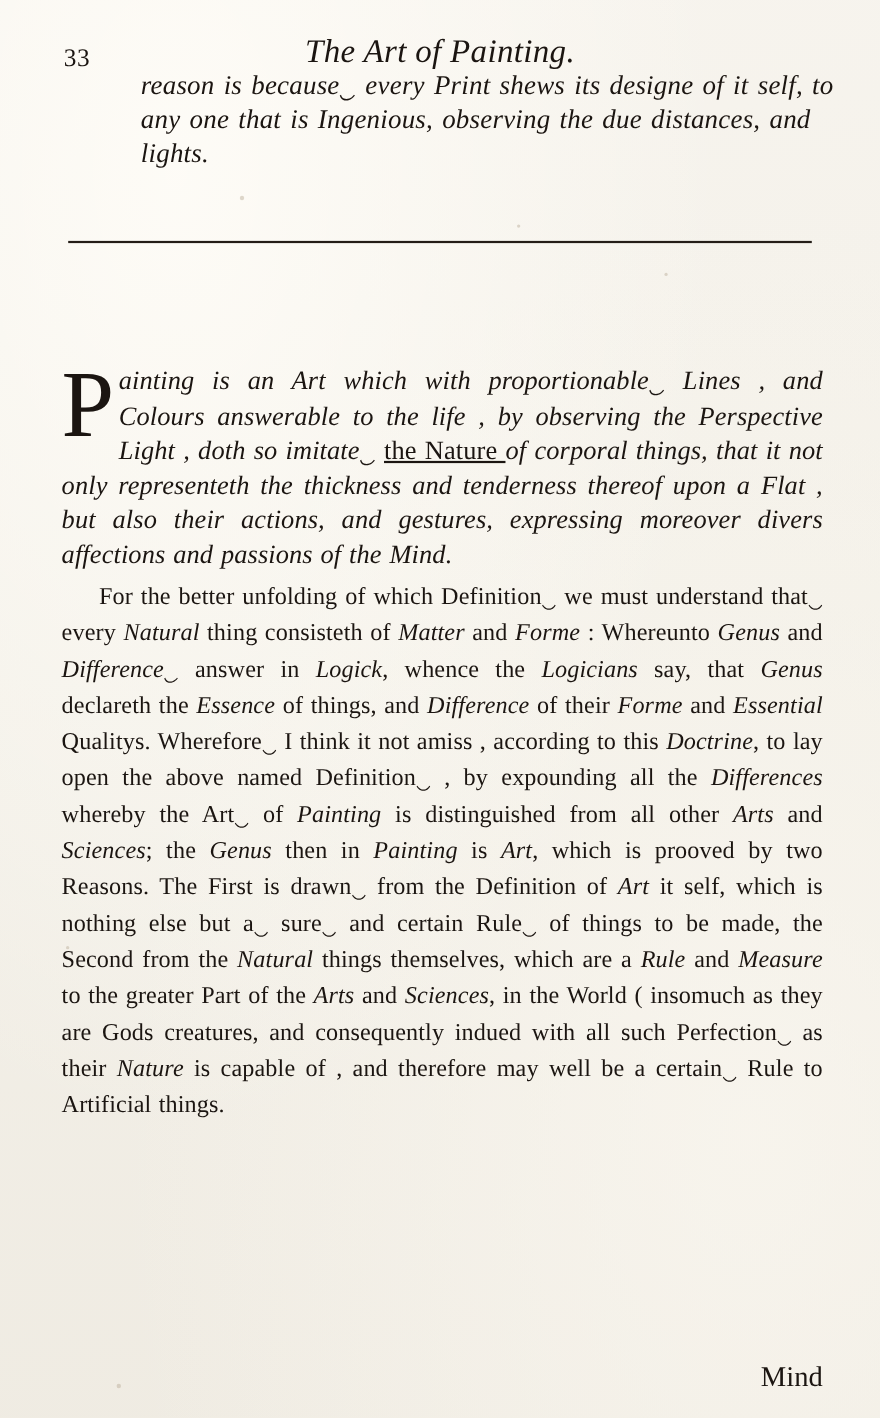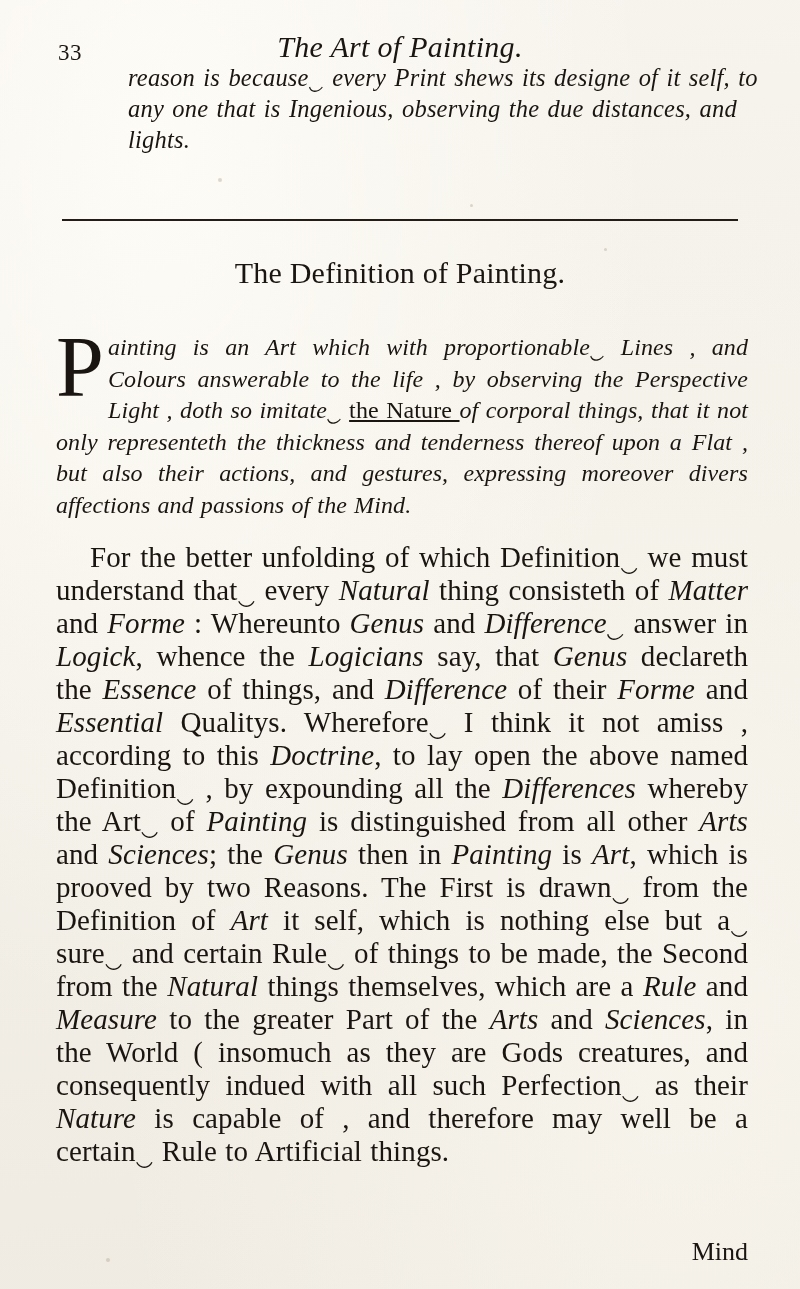--- a/index.html
+++ b/index.html
@@ -112,22 +112,22 @@
     font-style: normal;
     font-size: 86px;
     line-height: 62px;
     padding: 2px 4px 0 0;
     margin-top: 2px;
     font-family: "Liberation Serif", serif;
   }
   .definition .roman { font-style: normal; text-decoration: underline; }
 
   .para {
-    margin-top: 20px;
-    font-size: 29px;
+    margin-top: 4px;
+    font-size: 22px;
     line-height: 33px;
     text-align: justify;
     text-indent: 34px;
     letter-spacing: 0.1px;
     word-spacing: 1px;
   }
   .para i { font-style: italic; }
 
   .catchword {
     position: absolute;
@@ -154,21 +154,20 @@
     <div class="folio ink">33</div>
     <div class="running-title ink">
       <span>The Art of Painting.</span>
     </div>
   </div>
 
   <div class="catch-block ink">reason is because‿ every Print shews its designe of it self, to any one that is Ingenious,  observing the due distances, and lights.</div>
 
   <div class="rule"></div>
 
-  <div class="section-heading ink">The Definition of Painting.</div>
 
   <div class="body-block">
 
     <div class="definition ink">
       <span class="dropcap">P</span><span>ainting is an Art which with proportionable‿  Lines ,  and Colours answerable to the life ,  by observing the Perspective Light ,   doth so imitate‿ </span><span class="roman">the Nature </span><span>of corporal things, that it not only representeth the thickness and tenderness thereof upon a Flat ,  but also their actions,  and gestures,  expressing moreover divers affections and passions of the Mind.</span>
     </div>
 
     <div class="para ink" id="main-para"><span>For the better unfolding of which Definition‿ we must understand that‿ every </span><i>Natural </i><span>thing consisteth of </span><i>Matter </i><span>and </span><i>Forme</i><span> :  Whereunto </span><i>Genus </i><span>and </span><i>Difference‿ </i><span>answer in </span><i>Logick</i><span>,  whence the </span><i>Logicians </i><span>say, that </span><i>Genus </i><span>declareth the </span><i>Essence </i><span>of things, and </span><i>Difference </i><span>of their </span><i>Forme </i><span>and </span><i>Essential </i><span>Qualitys.   Wherefore‿ I think it not amiss ,  according to this </span><i>Doctrine</i><span>,  to lay open the above named Definition‿ ,  by expounding all the </span><i>Differences </i><span>whereby the Art‿ of </span><i>Painting </i><span>is distinguished from all other </span><i>Arts </i><span>and </span><i>Sciences</i><span>;  the </span><i>Genus </i><span>then in </span><i>Painting </i><span>is </span><i>Art</i><span>,  which is prooved by two Reasons.   The First is drawn‿ from the Definition of </span><i>Art </i><span>it self,  which is nothing else but a‿ sure‿ and certain Rule‿ of things to be made,  the Second from the </span><i>Natural </i><span>things themselves, which are a </span><i>Rule </i><span>and </span><i>Measure </i><span>to the greater Part of the </span><i>Arts </i><span>and </span><i>Sciences</i><span>,  in the World ( insomuch as they are Gods creatures,  and consequently indued with all such Perfection‿ as their </span><i>Nature </i><span>is capable of ,  and therefore may well be a certain‿ Rule to Artificial things.</span></div>
 
   </div>

